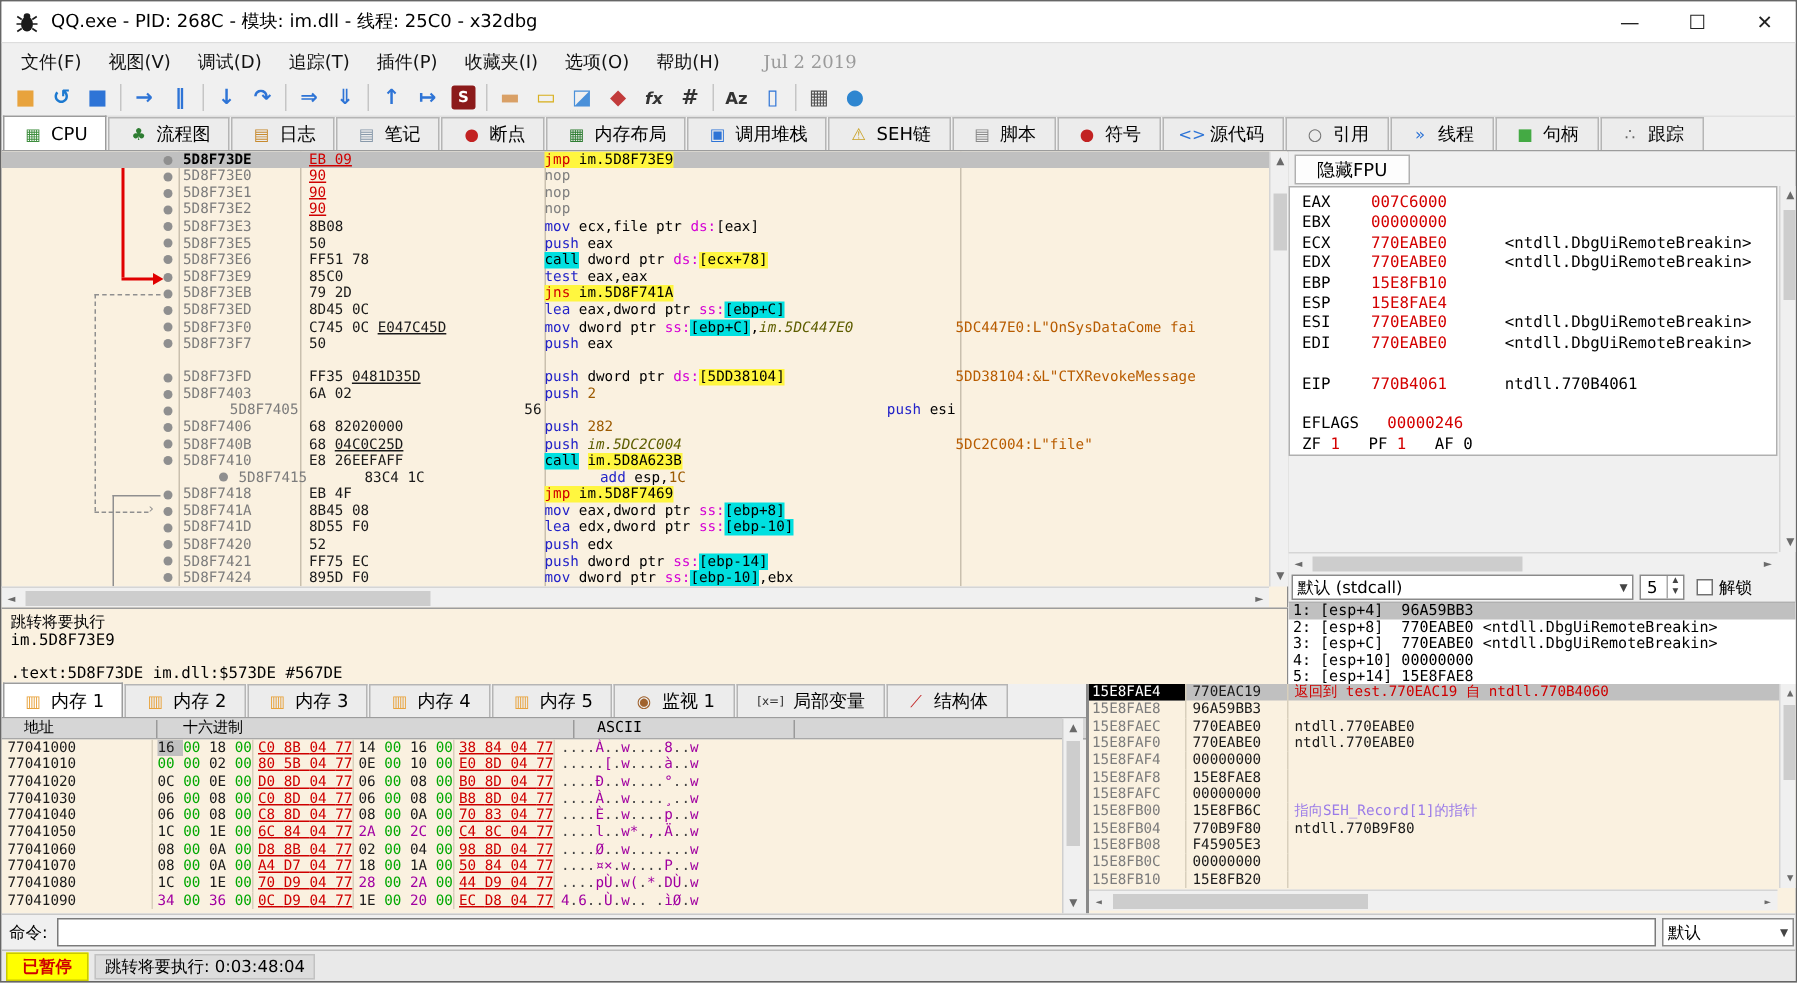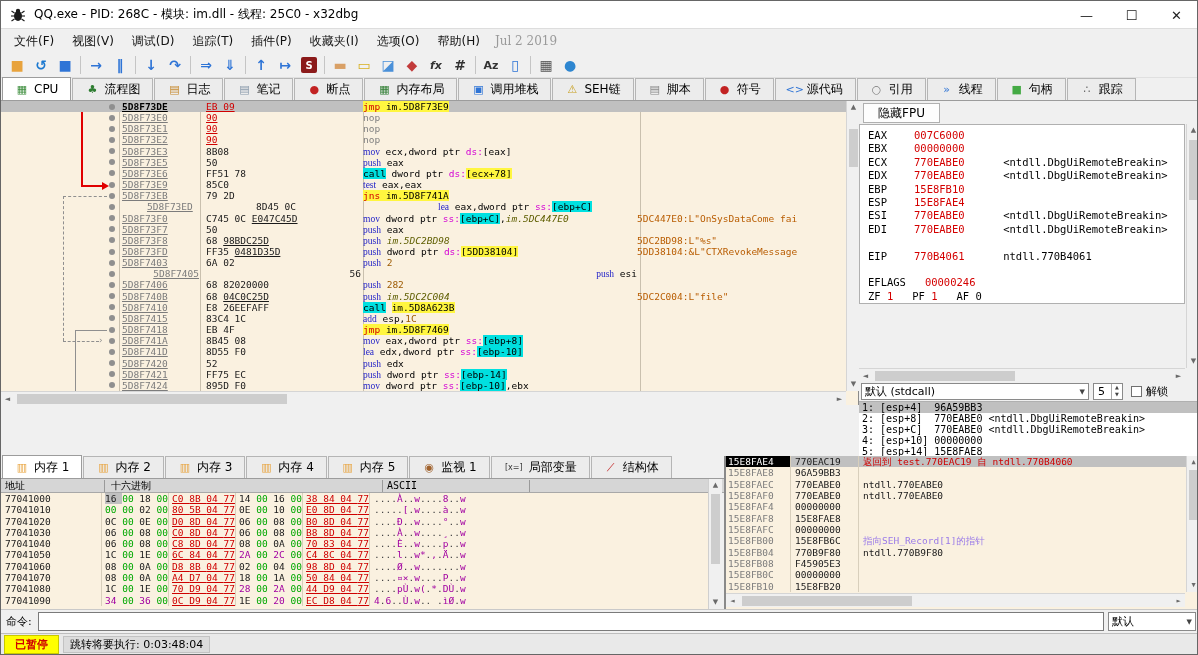--- a/index.html
+++ b/index.html
@@ -14,21 +14,21 @@
   
   .titlebar { position:absolute; left:0; top:0; width:1198px; height:28px; background:#fff; display:flex; align-items:center; border-bottom:1px solid #ddd; }
   .title-icon { width:16px; height:16px; margin:0 8px 0 9px; }
   .title-text { font-size:12px; color:#000; }
   .win-controls { position:absolute; right:0; top:0; height:28px; display:flex; }
   .win-btn { width:45px; height:28px; display:flex; align-items:center; justify-content:center; font-size:13px; color:#222; }
 
   
   .menubar { position:absolute; left:0; top:28px; width:1198px; height:24px; background:#f0f0f0; display:flex; align-items:center; padding-left:4px; }
   .menu-item { padding:3px 9px; color:#111; }
-  .menu-date { color:#9a9a9a; font-family:"DejaVu Serif","Liberation Serif",serif; margin-left:6px; font-size:12px; }
+  .menu-date { color:#9a9a9a; font-family:"DejaVu Serif","Liberation Serif",serif; margin-left:20px; font-size:12px; }
 
   
   .toolbar { position:absolute; left:0; top:52px; width:1198px; height:25px; background:#f0f0f0; display:flex; align-items:center; padding-left:4px; border-bottom:1px solid #e0e0e0; }
   .tb-icon { width:24px; height:21px; display:flex; align-items:center; justify-content:center; font-size:14px; font-weight:bold; }
   .tb-sep { width:1px; height:18px; background:#c5c5c5; margin:0 3px; }
   .tb-box { display:inline-flex; align-items:center; justify-content:center; width:16px; height:16px; border-radius:2px; color:#fff; font-size:10px; font-weight:bold; }
 
   
   .tabbar { position:absolute; left:0; top:77px; width:1198px; height:23px; background:#f0f0f0; display:flex; align-items:flex-end; border-bottom:1px solid #9c9c9c; }
   .vtab { height:22px; display:flex; align-items:center; padding:0 12px; border:1px solid #b5b5b5; border-bottom:none; background:#ececec; margin-left:1px; font-size:12px; white-space:nowrap; }
@@ -36,28 +36,28 @@
   .vtab .tico { margin-right:5px; font-size:11px; display:inline-flex; width:14px; justify-content:center; }
 
   
   .disasm { position:absolute; left:0; top:100px; width:858px; height:304px; background:#faf1e0; border-right:1px solid #8a8a8a; }
   .disasm-body { position:absolute; left:0; top:0; width:845px; height:290px; overflow:hidden; }
   .vline { position:absolute; top:0; width:1px; height:290px; background:#c9c0ae; }
   .drow { position:absolute; left:0; width:845px; height:12px; display:flex; font-size:9.5px; line-height:12px; white-space:pre; }
   .drow.sel { background:#c0c0c0; }
   .dg { width:118px; position:relative; flex:none; }
   .dot { position:absolute; right:4px; top:2.5px; width:6px; height:6px; border-radius:50%; background:#8f8f8f; }
-  .da { width:80px; flex:none; padding-left:3px; color:#7c7c7c;text-decoration:underline; }
+  .da { width:80px; flex:none; padding-left:3px; color:#7c7c7c; }
   .drow.sel .da { color:#000; font-weight:bold; }
   .db { width:162px; flex:none; padding-left:7px; color:#1a1a1a; }
   .di { width:276px; flex:none; padding-left:2px; }
   .dc { flex:1; overflow:hidden; color:#b85c00; }
   .u  { text-decoration:underline; }
   .pr { color:#d00000; text-decoration:underline; }
-  .t-m { color:#2323c8;font-family:Liberation Serif, serif; }
+  .t-m { color:#2323c8; }
   .t-g { color:#808080; }
   .t-s { color:#d400d4; }
   .t-i { color:#9c5a00; }
   .t-a { color:#5e5e00;font-style:italic; }
   .t-y { background:#fff63f; color:#000; }
   .t-yr{ background:#fff63f; color:#d00000; }
   .t-c { background:#00e0e0; color:#000; }
   .t-cy{ background:#00e0e0; color:#000; }
   .jl { position:absolute; }
 
@@ -88,21 +88,21 @@
   .spin { background:#fff; border:1px solid #8a8a8a; height:17px; width:30px; font-size:11px; display:flex; align-items:center; padding-left:4px; position:relative; }
   .spin .btns { position:absolute; right:0; top:0; width:11px; height:15px; font-size:5px; color:#444; text-align:center; line-height:7px; border-left:1px solid #aaa; }
   .chk { width:11px; height:11px; border:1px solid #707070; background:#fff; margin:0 4px 0 8px; }
   .args { position:absolute; left:0; top:300px; width:340px; height:55px; background:#fff; border-top:1px solid #b0b0b0; font-size:10px; line-height:11px; white-space:pre; overflow:hidden; }
   .arow { height:11px; padding-left:3px; }
   .arow.sel { background:#c0c0c0; }
 
   
   .dumptabs { position:absolute; left:0; top:455px; width:723px; height:23px; background:#f0f0f0; display:flex; align-items:flex-end; border-bottom:1px solid #9c9c9c; }
   .dump-header { position:absolute; left:0; top:478px; width:723px; height:14px; background:#d6d6d6; border-bottom:1px solid #a8a8a8; font-size:10px; line-height:13px; }
-  .dump-header span { position:absolute; top:0; }
+  .dump-header span { position:absolute; top:0;margin-left:11px; }
   .hdr-sep { position:absolute; top:1px; width:1px; height:12px; background:#9a9a9a; }
   .dumpbody { position:absolute; left:0; top:492px; width:707px; height:116px; background:#faf1e0; overflow:hidden; font-size:9.5px; line-height:11.3px; white-space:pre; }
   .mrow { height:11.3px; display:flex; }
   .maddr { width:100px; flex:none; padding-left:4px; color:#1a1a1a; }
   .mgrp { width:67px; flex:none; border-left:1px solid #d8cfbc; padding-left:3px; }
   .masc { width:145px; flex:none; border-left:1px solid #d8cfbc; padding-left:4px; }
   .bz { color:#00a800; } .bp { color:#a100a1; } .bb { color:#1a1a1a; }
   .bu { color:#ce0000; text-decoration:underline; }
   .bsel { background:#c0c0c0; }
   .ad { color:#444; } .ap { color:#a100a1; }
@@ -283,55 +283,59 @@
           <div class="jl" style="left: 62px; top: 94.8077px; width: 44px; height: 0px; border-top: 1px dashed rgb(143, 143, 143);"></div>
           <div class="jl" style="left: 62px; top: 239.808px; width: 36px; height: 0px; border-top: 1px dashed rgb(143, 143, 143);"></div>
           <div class="jl" style="left: 98px; top: 233.808px; color: rgb(143, 143, 143); font-size: 9px; line-height: 11px;">›</div>
           <div class="jl" style="left: 74px; top: 228.654px; width: 32px; height: 1px; background: rgb(143, 143, 143);"></div>
           <div class="jl" style="left: 74px; top: 228.654px; width: 1px; height: 61.3462px; background: rgb(143, 143, 143);"></div>
         </div>
     <div class="drow sel" style="top: 0px; height: 11.1538px;"><div class="dg"><span class="dot"></span></div><div class="da mono">5D8F73DE</div><div class="db mono"><span class="pr">EB 09</span></div><div class="di mono"><span class="t-yr">jmp</span><span class="t-y"> im.5D8F73E9</span></div><div class="dc mono"></div></div>
         <div class="drow" style="top: 11.15px; height: 11.1538px;"><div class="dg"><span class="dot"></span></div><div class="da mono">5D8F73E0</div><div class="db mono"><span class="pr">90</span></div><div class="di mono"><span class="t-g">nop</span></div><div class="dc mono"></div></div>
         <div class="drow" style="top: 22.31px; height: 11.1538px;"><div class="dg"><span class="dot"></span></div><div class="da mono">5D8F73E1</div><div class="db mono"><span class="pr">90</span></div><div class="di mono"><span class="t-g">nop</span></div><div class="dc mono"></div></div>
         <div class="drow" style="top: 33.46px; height: 11.1538px;"><div class="dg"><span class="dot"></span></div><div class="da mono">5D8F73E2</div><div class="db mono"><span class="pr">90</span></div><div class="di mono"><span class="t-g">nop</span></div><div class="dc mono"></div></div>
-        <div class="drow" style="top: 44.62px; height: 11.1538px;"><div class="dg"><span class="dot"></span></div><div class="da mono">5D8F73E3</div><div class="db mono"><span class="">8B08</span></div><div class="di mono"><span class="t-m">mov</span><span class="t"> ecx,dword ptr </span><span class="t-s">ds:</span><span class="t">[eax]</span></div><div class="dc mono"></div></div>
+        <div class="drow" style="top: 44.62px; height: 11.1538px;"><div class="dg"><span class="dot"></span></div><div class="da mono">5D8F73E3</div><div class="db mono"><span class="">8B08</span></div><div class="di mono"><span class="t-m">mov</span><span class="t"> ecx,file ptr </span><span class="t-s">ds:</span><span class="t">[eax]</span></div><div class="dc mono"></div></div>
         <div class="drow" style="top: 55.77px; height: 11.1538px;"><div class="dg"><span class="dot"></span></div><div class="da mono">5D8F73E5</div><div class="db mono"><span class="">50</span></div><div class="di mono"><span class="t-m">push</span><span class="t"> eax</span></div><div class="dc mono"></div></div>
         <div class="drow" style="top: 66.92px; height: 11.1538px;"><div class="dg"><span class="dot"></span></div><div class="da mono">5D8F73E6</div><div class="db mono"><span class="">FF51 78</span></div><div class="di mono"><span class="t-c">call</span><span class="t"> dword ptr </span><span class="t-s">ds:</span><span class="t-y">[ecx+78]</span></div><div class="dc mono"></div></div>
         <div class="drow" style="top: 78.08px; height: 11.1538px;"><div class="dg"><span class="dot"></span></div><div class="da mono">5D8F73E9</div><div class="db mono"><span class="">85C0</span></div><div class="di mono"><span class="t-m">test</span><span class="t"> eax,eax</span></div><div class="dc mono"></div></div>
         <div class="drow" style="top: 89.23px; height: 11.1538px;"><div class="dg"><span class="dot"></span></div><div class="da mono">5D8F73EB</div><div class="db mono"><span class="">79 2D</span></div><div class="di mono"><span class="t-yr">jns</span><span class="t-y"> im.5D8F741A</span></div><div class="dc mono"></div></div>
-        <div class="drow" style="top: 100.38px; height: 11.1538px; gap: 25px;"><div class="dg"><span class="dot"></span></div><div class="da mono">5D8F73ED</div><div class="db mono"><span class="">8D45 0C</span></div><div class="di mono"><span class="t-m">lea</span><span class="t"> eax,dword ptr </span><span class="t-s">ss:</span><span class="t-cy">[ebp+C]</span></div><div class="dc mono"></div></div>
+        <div class="drow" style="top: 100.38px; height: 11.1538px;"><div class="dg"><span class="dot"></span></div><div class="da mono">5D8F73ED</div><div class="db mono"><span class="">8D45 0C</span></div><div class="di mono"><span class="t-m">lea</span><span class="t"> eax,dword ptr </span><span class="t-s">ss:</span><span class="t-cy">[ebp+C]</span></div><div class="dc mono"></div></div>
         <div class="drow" style="top: 111.54px; height: 11.1538px;"><div class="dg"><span class="dot"></span></div><div class="da mono">5D8F73F0</div><div class="db mono"><span class="">C745 0C </span><span class="u">E047C45D</span></div><div class="di mono"><span class="t-m">mov</span><span class="t"> dword ptr </span><span class="t-s">ss:</span><span class="t-cy">[ebp+C]</span><span class="t">,</span><span class="t-a">im.5DC447E0</span></div><div class="dc mono">5DC447E0:L"OnSysDataCome fai</div></div>
         <div class="drow" style="top: 122.69px; height: 11.1538px;"><div class="dg"><span class="dot"></span></div><div class="da mono">5D8F73F7</div><div class="db mono"><span class="">50</span></div><div class="di mono"><span class="t-m">push</span><span class="t"> eax</span></div><div class="dc mono"></div></div>
-        <div class="drow" style="top: 133.85px; height: 11.1538px;"><div class="dg"><span class="dot"></span></div><div class="da mono">5D8F73F8</div><div class="db mono"><span class="">68 </span><span class="u">98BDC25D</span></div><div class="di mono"><span class="t-m">push</span><span class="t"> </span><span class="t-a">im.5DC2BD98</span></div><div class="dc mono">5DC2BD98:L"%s"</div></div>
         <div class="drow" style="top: 145px; height: 11.1538px;"><div class="dg"><span class="dot"></span></div><div class="da mono">5D8F73FD</div><div class="db mono"><span class="">FF35 </span><span class="u">0481D35D</span></div><div class="di mono"><span class="t-m">push</span><span class="t"> dword ptr </span><span class="t-s">ds:</span><span class="t-y">[5DD38104]</span></div><div class="dc mono">5DD38104:&amp;L"CTXRevokeMessage</div></div>
         <div class="drow" style="top: 156.15px; height: 11.1538px;"><div class="dg"><span class="dot"></span></div><div class="da mono">5D8F7403</div><div class="db mono"><span class="">6A 02</span></div><div class="di mono"><span class="t-m">push</span><span class="t-i"> 2</span></div><div class="dc mono"></div></div>
         <div class="drow" style="top: 167.31px; height: 11.1538px; text-align: right;"><div class="dg"><span class="dot"></span></div><div class="da mono">5D8F7405</div><div class="db mono"><span class="">56</span></div><div class="di mono"><span class="t-m">push</span><span class="t"> esi</span></div><div class="dc mono"></div></div>
         <div class="drow" style="top: 178.46px; height: 11.1538px;"><div class="dg"><span class="dot"></span></div><div class="da mono">5D8F7406</div><div class="db mono"><span class="">68 82020000</span></div><div class="di mono"><span class="t-m">push</span><span class="t-i"> 282</span></div><div class="dc mono"></div></div>
         <div class="drow" style="top: 189.62px; height: 11.1538px;"><div class="dg"><span class="dot"></span></div><div class="da mono">5D8F740B</div><div class="db mono"><span class="">68 </span><span class="u">04C0C25D</span></div><div class="di mono"><span class="t-m">push</span><span class="t"> </span><span class="t-a">im.5DC2C004</span></div><div class="dc mono">5DC2C004:L"file"</div></div>
         <div class="drow" style="top: 200.77px; height: 11.1538px;"><div class="dg"><span class="dot"></span></div><div class="da mono">5D8F7410</div><div class="db mono"><span class="">E8 26EEFAFF</span></div><div class="di mono"><span class="t-c">call</span><span class="t"> </span><span class="t-y">im.5D8A623B</span></div><div class="dc mono"></div></div>
-        <div class="drow" style="top: 211.92px; height: 11.1538px;"><div class="dg"><span class="dot"></span></div><div class="da mono">5D8F7415</div><div class="db mono"><span class="">83C4 1C</span></div><div class="di mono"><span class="t-m">add</span><span class="t"> esp,</span><span class="t-i">1C</span></div><div class="dc mono"></div></div>
+        <div class="drow" style="top: 211.92px; height: 11.1538px; padding-left: 37px;"><div class="dg"><span class="dot"></span></div><div class="da mono">5D8F7415</div><div class="db mono"><span class="">83C4 1C</span></div><div class="di mono"><span class="t-m">add</span><span class="t"> esp,</span><span class="t-i">1C</span></div><div class="dc mono"></div></div>
         <div class="drow" style="top: 223.08px; height: 11.1538px;"><div class="dg"><span class="dot"></span></div><div class="da mono">5D8F7418</div><div class="db mono"><span class="">EB 4F</span></div><div class="di mono"><span class="t-yr">jmp</span><span class="t-y"> im.5D8F7469</span></div><div class="dc mono"></div></div>
         <div class="drow" style="top: 234.23px; height: 11.1538px;"><div class="dg"><span class="dot"></span></div><div class="da mono">5D8F741A</div><div class="db mono"><span class="">8B45 08</span></div><div class="di mono"><span class="t-m">mov</span><span class="t"> eax,dword ptr </span><span class="t-s">ss:</span><span class="t-cy">[ebp+8]</span></div><div class="dc mono"></div></div>
         <div class="drow" style="top: 245.38px; height: 11.1538px;"><div class="dg"><span class="dot"></span></div><div class="da mono">5D8F741D</div><div class="db mono"><span class="">8D55 F0</span></div><div class="di mono"><span class="t-m">lea</span><span class="t"> edx,dword ptr </span><span class="t-s">ss:</span><span class="t-cy">[ebp-10]</span></div><div class="dc mono"></div></div>
         <div class="drow" style="top: 256.54px; height: 11.1538px;"><div class="dg"><span class="dot"></span></div><div class="da mono">5D8F7420</div><div class="db mono"><span class="">52</span></div><div class="di mono"><span class="t-m">push</span><span class="t"> edx</span></div><div class="dc mono"></div></div>
         <div class="drow" style="top: 267.69px; height: 11.1538px;"><div class="dg"><span class="dot"></span></div><div class="da mono">5D8F7421</div><div class="db mono"><span class="">FF75 EC</span></div><div class="di mono"><span class="t-m">push</span><span class="t"> dword ptr </span><span class="t-s">ss:</span><span class="t-cy">[ebp-14]</span></div><div class="dc mono"></div></div>
         <div class="drow" style="top: 278.85px; height: 11.1538px;"><div class="dg"><span class="dot"></span></div><div class="da mono">5D8F7424</div><div class="db mono"><span class="">895D F0</span></div><div class="di mono"><span class="t-m">mov</span><span class="t"> dword ptr </span><span class="t-s">ss:</span><span class="t-cy">[ebp-10]</span><span class="t">,ebx</span></div><div class="dc mono"></div></div>
       </div>
     <div class="sb-v" style="left:845px;top:0;height:290px">
       <div class="sb-arrow" style="top:0">▲</div>
       <div class="sb-thumb" style="left:2px;width:9px;top:28px;height:38px"></div>
       <div class="sb-arrow" style="bottom:0">▼</div>
     </div>
     <div class="sb-h" style="left:0;top:290px;width:845px">
       <div class="sb-arrow" style="left:0;top:1px">◄</div>
       <div class="sb-thumb" style="top:2px;height:10px;left:16px;width:270px"></div>
       <div class="sb-arrow" style="right:0;top:1px">►</div>
     </div>
   </div>
 
+  <div class="infopane mono">
+    <div>跳转将要执行</div>
+    <div>im.5D8F73E9</div>
+    <div class="l3">.text:5D8F73DE im.dll:$573DE #567DE</div>
+  </div>
 
   <div class="regs">
     <div class="fpu-btn">隐藏FPU</div>
     <div class="regs-body mono" id="regs-body"><div class="rl"><span class="rn">EAX</span><span class="rv-red">007C6000</span></div><div class="rl"><span class="rn">EBX</span><span class="rv-red">00000000</span></div><div class="rl"><span class="rn">ECX</span><span class="rv-red">770EABE0</span><span class="rsym" style="padding-left: 26px;">  &lt;ntdll.DbgUiRemoteBreakin&gt;</span></div><div class="rl"><span class="rn">EDX</span><span class="rv-red">770EABE0</span><span class="rsym" style="padding-left: 26px;">  &lt;ntdll.DbgUiRemoteBreakin&gt;</span></div><div class="rl"><span class="rn">EBP</span><span class="rv-red">15E8FB10</span></div><div class="rl"><span class="rn">ESP</span><span class="rv-red">15E8FAE4</span></div><div class="rl"><span class="rn">ESI</span><span class="rv-red">770EABE0</span><span class="rsym" style="padding-left: 26px;">  &lt;ntdll.DbgUiRemoteBreakin&gt;</span></div><div class="rl"><span class="rn">EDI</span><span class="rv-red">770EABE0</span><span class="rsym" style="padding-left: 26px;">  &lt;ntdll.DbgUiRemoteBreakin&gt;</span></div><div class="rl"></div><div class="rl"><span class="rn">EIP</span><span class="rv-red">770B4061</span><span class="rsym" style="padding-left: 26px;">  ntdll.770B4061</span></div><div class="rl"></div><div class="rl"><span>EFLAGS   </span><span class="rv-red">00000246</span></div><div class="rl"><span>ZF </span><span class="rv-red">1   </span><span>PF </span><span class="rv-red">1   </span><span>AF </span><span class="rv-blk">0   </span></div><div class="rl"><span>OF </span><span class="rv-blk">0   </span><span>SF </span><span class="rv-blk">0   </span><span>DF </span><span class="rv-blk">0   </span></div><div class="rl"><span>CF </span><span class="rv-blk">0   </span><span>TF </span><span class="rv-blk">0   </span><span>IF </span><span class="rv-blk">1   </span></div><div class="rl"></div><div class="rl"><span class="rv-red">LastError   00000000 (ERROR_SUCCESS)</span></div><div class="rl"><span class="rv-red">LastStatus  00000000 (STATUS_SUCCESS)</span></div></div>
     <div class="sb-v">
       <div class="sb-arrow" style="top:0">▲</div>
       <div class="sb-thumb" style="left:2px;width:9px;top:16px;height:60px"></div>
       <div class="sb-arrow" style="bottom:0">▼</div>
     </div>
     <div class="regs-hscroll sb-h">

